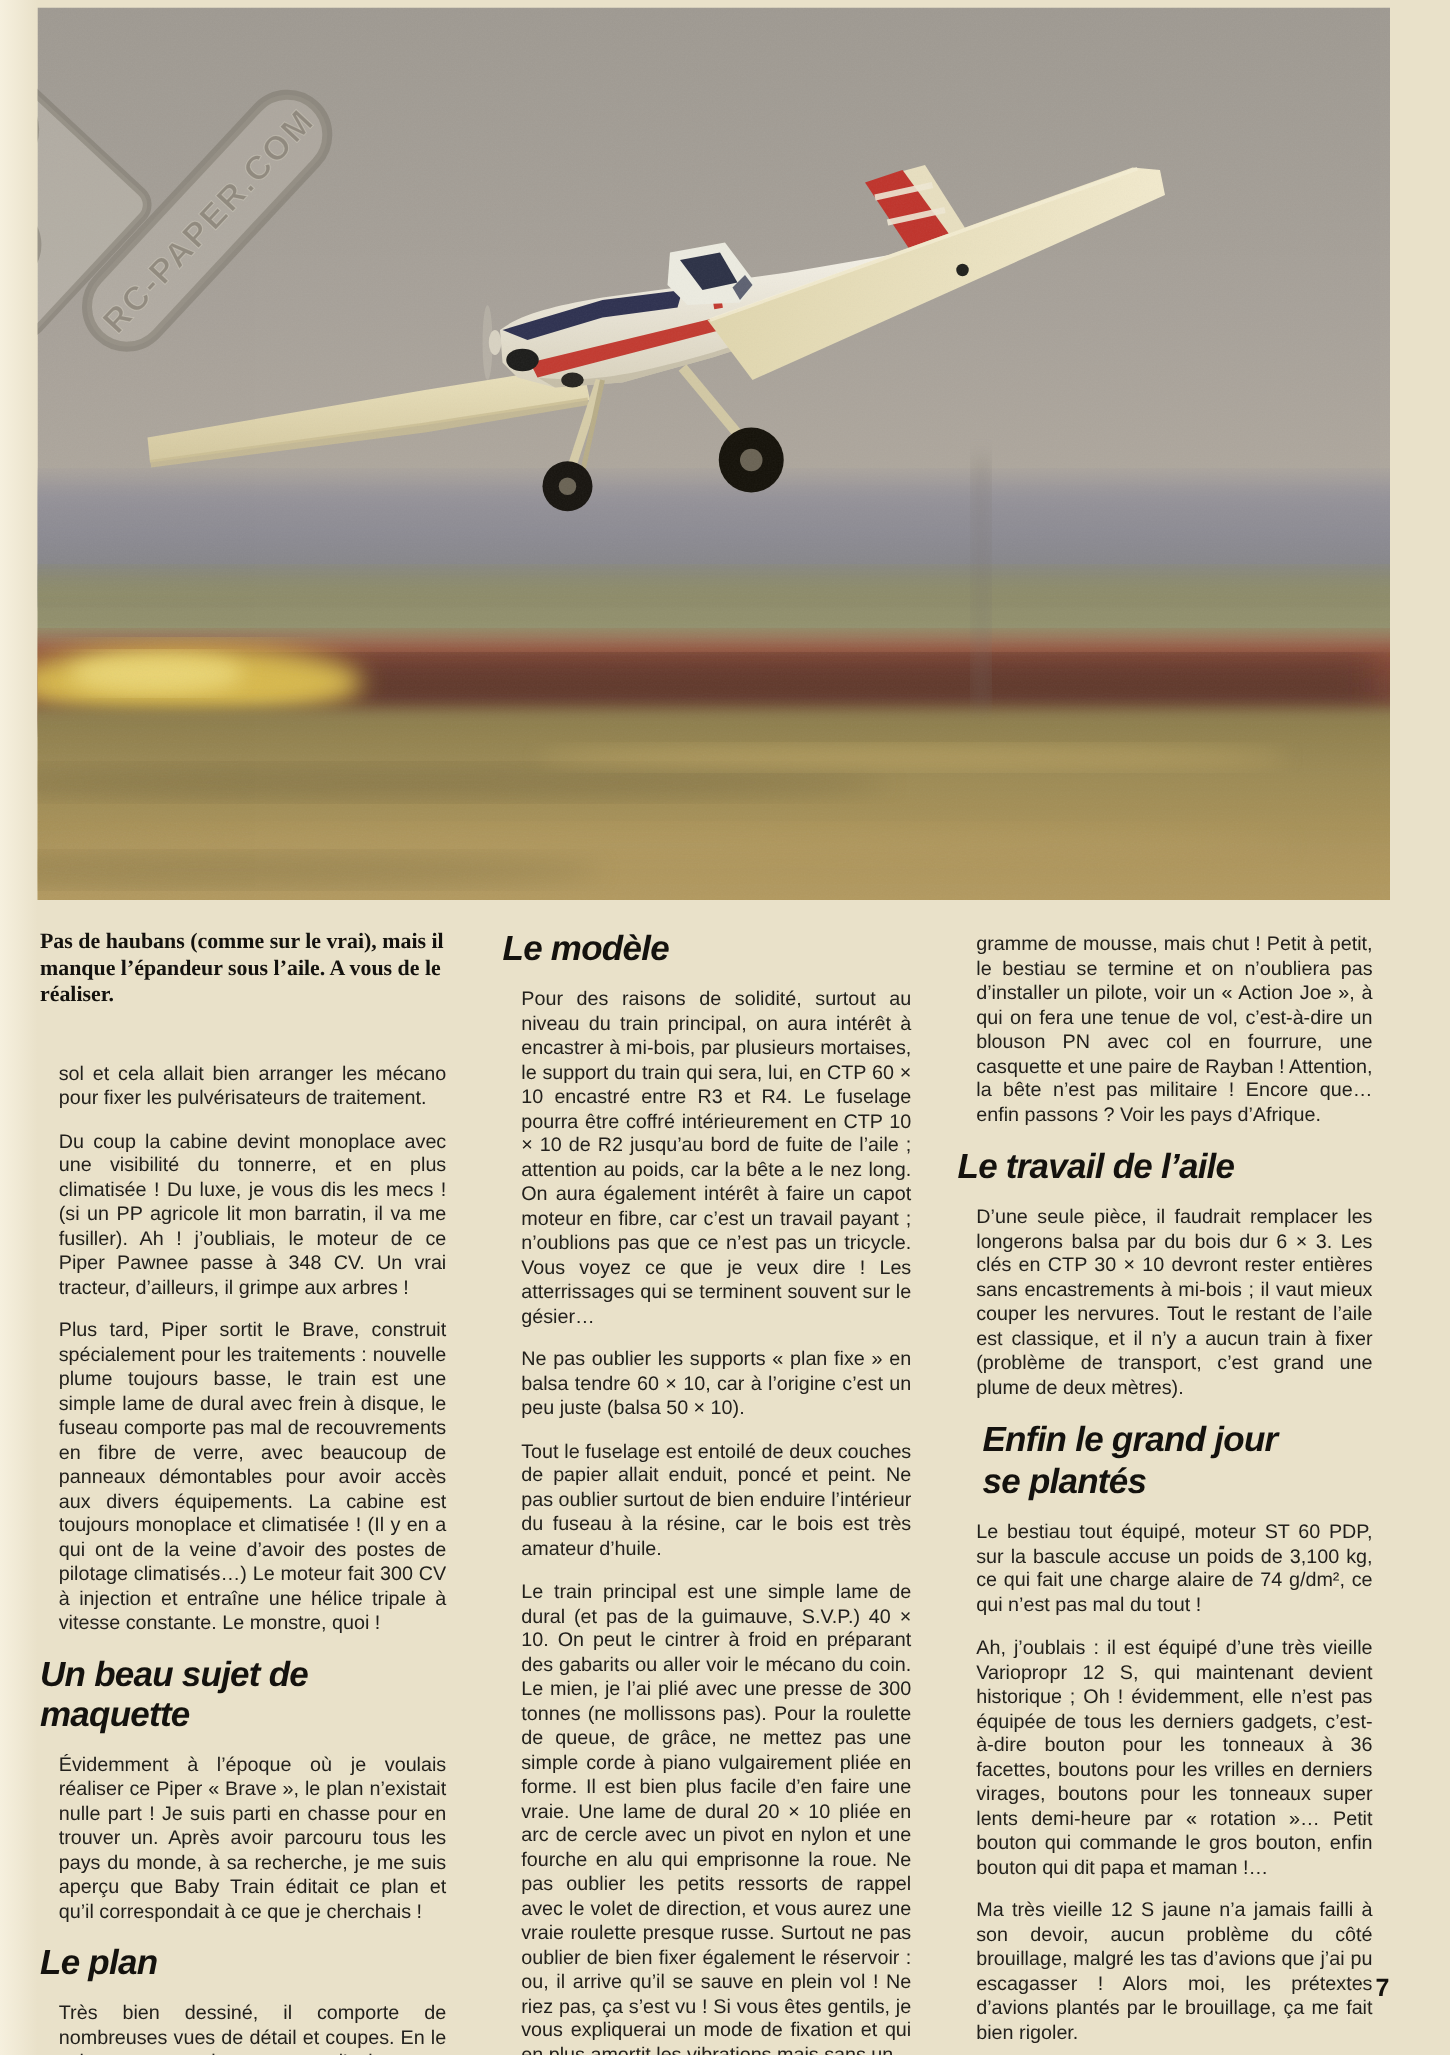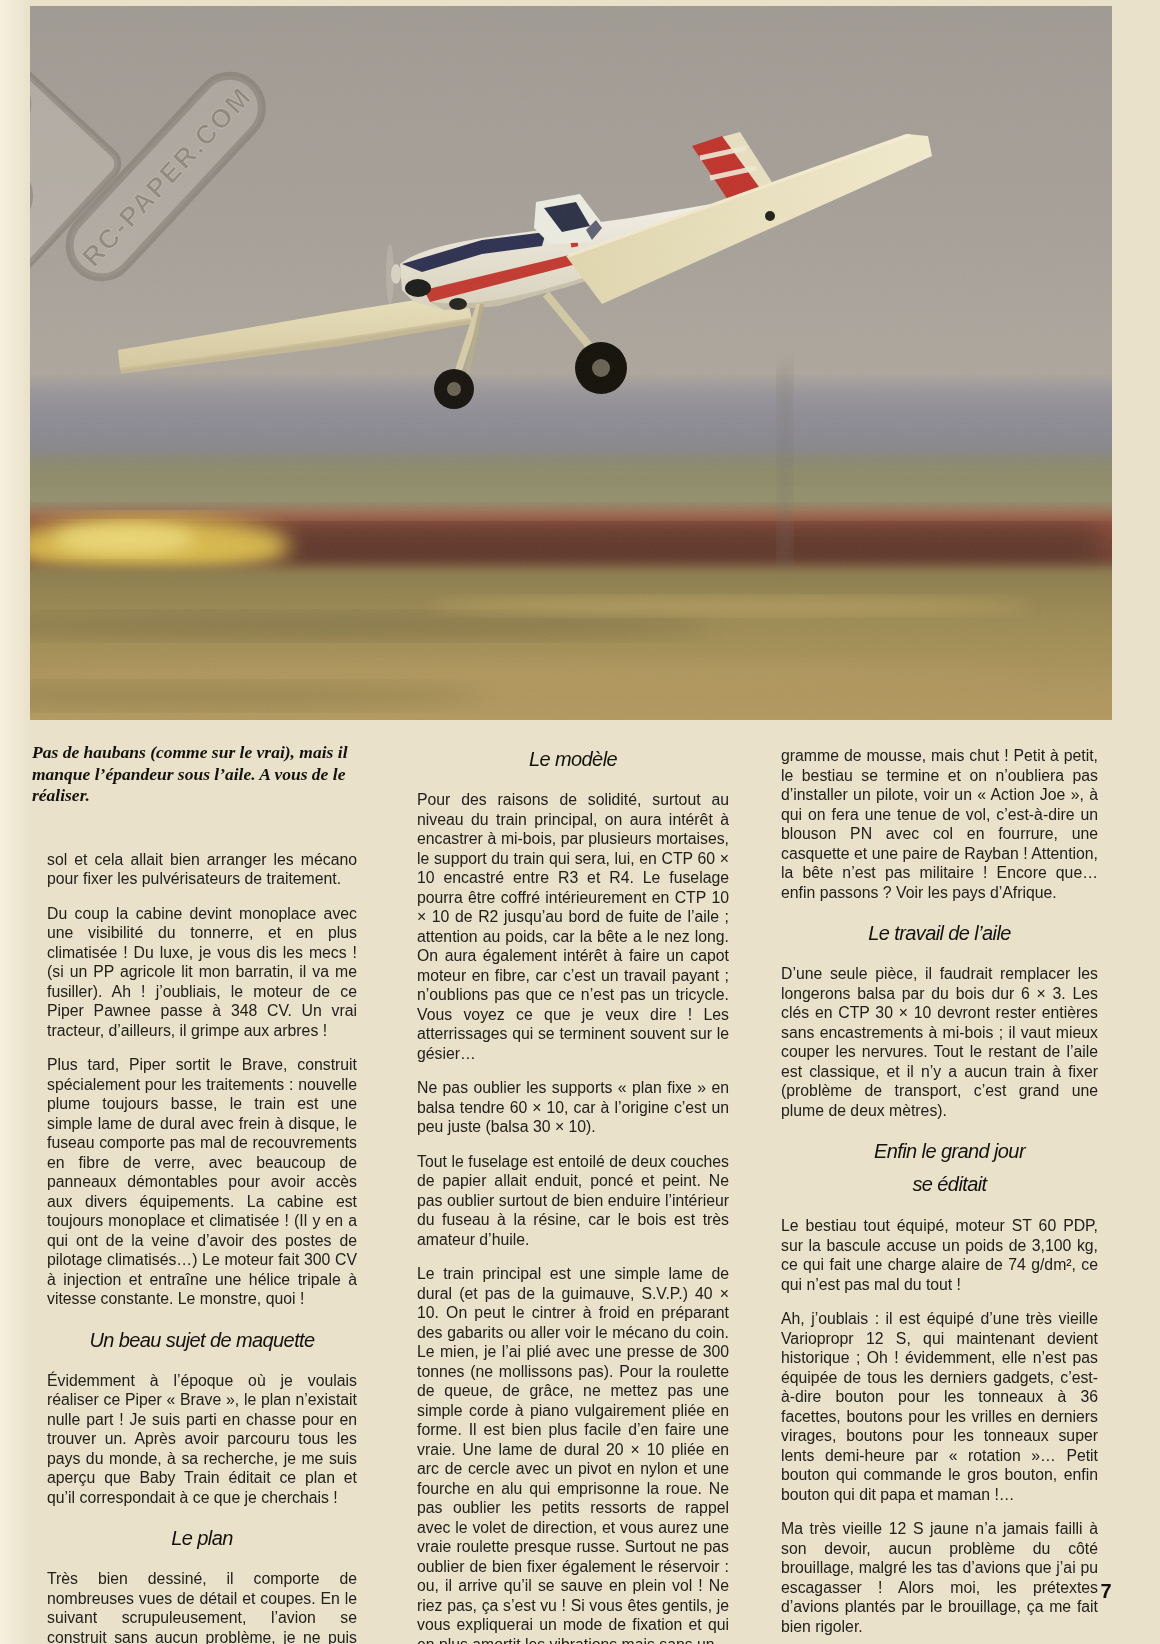--- a/index.html
+++ b/index.html
@@ -18,27 +18,27 @@
   .photo svg.wm { position:absolute; left:0; top:0; pointer-events:none; }
 
   .col { position:absolute; top:742px; width:340px; font-size:15.8px; line-height:19.5px; }
   .col1 { left:32px; }
   .col2 { left:402px; width:342px; }
   .col3 { left:766px; width:347px; }
 
   .col p.body { margin:15px; text-align:justify; text-justify:inter-word; hyphens:auto; }
   .caption {
     margin:0 0 43px 0; font-family:"Liberation Serif", serif;
-    font-style:italic; font-weight:bold; font-size:17.5px; line-height:21.5px;
+    font-weight:bold; font-size:17.5px; line-height:21.5px;
     color: var(--heading-ink, #15130f); text-align:left;
   }
   .head {
-    font-style:italic; font-weight:normal; font-size:20px; line-height:32px;
+    font-style:italic; font-weight:bold; font-size:28px; line-height:32px;
     letter-spacing:-0.6px; margin:14px 0 7px 0; color: var(--heading-ink, #15130f);
-    text-align:center;
+    text-align:left;
   }
   .head-top { margin-top:1px; margin-bottom:11px; }
   .two-line span { display:block; line-height:33px;margin-left:20px; }
 
   .pagenum {
     position:absolute; left:1094px; top:1580px; width:24px; text-align:center;
     font-weight:bold; font-size:20px; color: var(--heading-ink, #15130f);
   }
 
   .wm-text {
@@ -197,32 +197,32 @@
     <p class="body">Plus tard, Piper sortit le Brave, construit spécialement pour les traitements : nouvelle plume toujours basse, le train est une simple lame de dural avec frein à disque, le fuseau comporte pas mal de recouvrements en fibre de verre, avec beaucoup de panneaux démontables pour avoir accès aux divers équipements. La cabine est toujours monoplace et climatisée ! (Il y en a qui ont de la veine d’avoir des postes de pilotage climatisés…) Le moteur fait 300 CV à injection et entraîne une hélice tripale à vitesse constante. Le monstre, quoi !</p>
     <h2 class="head">Un beau sujet de maquette</h2>
     <p class="body">Évidemment à l’époque où je voulais réaliser ce Piper « Brave », le plan n’existait nulle part ! Je suis parti en chasse pour en trouver un. Après avoir parcouru tous les pays du monde, à sa recherche, je me suis aperçu que Baby Train éditait ce plan et qu’il correspondait à ce que je cherchais !</p>
     <h2 class="head">Le plan</h2>
     <p class="body">Très bien dessiné, il comporte de nombreuses vues de détail et coupes. En le suivant scrupuleusement, l’avion se construit sans aucun problème, je ne puis que le recommander chaudement.</p>
   </div>
 
   <div class="col col2">
     <h2 class="head head-top">Le modèle</h2>
     <p class="body">Pour des raisons de solidité, surtout au niveau du train principal, on aura intérêt à encastrer à mi-bois, par plusieurs mortaises, le support du train qui sera, lui, en CTP 60 × 10 encastré entre R3 et R4. Le fuselage pourra être coffré intérieurement en CTP 10 × 10 de R2 jusqu’au bord de fuite de l’aile ; attention au poids, car la bête a le nez long. On aura également intérêt à faire un capot moteur en fibre, car c’est un travail payant ; n’oublions pas que ce n’est pas un tricycle. Vous voyez ce que je veux dire ! Les atterrissages qui se terminent souvent sur le gésier…</p>
-    <p class="body">Ne pas oublier les supports « plan fixe » en balsa tendre 60 × 10, car à l’origine c’est un peu juste (balsa 30 × 10).</p>
+    <p class="body">Ne pas oublier les supports « plan fixe » en balsa tendre 60 × 10, car à l’origine c’est un peu juste (balsa 50 × 10).</p>
     <p class="body">Tout le fuselage est entoilé de deux couches de papier allait enduit, poncé et peint. Ne pas oublier surtout de bien enduire l’intérieur du fuseau à la résine, car le bois est très amateur d’huile.</p>
     <p class="body">Le train principal est une simple lame de dural (et pas de la guimauve, S.V.P.) 40 × 10. On peut le cintrer à froid en préparant des gabarits ou aller voir le mécano du coin. Le mien, je l’ai plié avec une presse de 300 tonnes (ne mollissons pas). Pour la roulette de queue, de grâce, ne mettez pas une simple corde à piano vulgairement pliée en forme. Il est bien plus facile d’en faire une vraie. Une lame de dural 20 × 10 pliée en arc de cercle avec un pivot en nylon et une fourche en alu qui emprisonne la roue. Ne pas oublier les petits ressorts de rappel avec le volet de direction, et vous aurez une vraie roulette presque russe. Surtout ne pas oublier de bien fixer également le réservoir : ou, il arrive qu’il se sauve en plein vol ! Ne riez pas, ça s’est vu ! Si vous êtes gentils, je vous expliquerai un mode de fixation et qui en plus amortit les vibrations mais sans un</p>
   </div>
 
   <div class="col col3">
     <p class="body" style="margin-top:4px;">gramme de mousse, mais chut ! Petit à petit, le bestiau se termine et on n’oubliera pas d’installer un pilote, voir un « Action Joe », à qui on fera une tenue de vol, c’est-à-dire un blouson PN avec col en fourrure, une casquette et une paire de Rayban ! Attention, la bête n’est pas militaire ! Encore que… enfin passons ? Voir les pays d’Afrique.</p>
     <h2 class="head">Le travail de l’aile</h2>
     <p class="body">D’une seule pièce, il faudrait remplacer les longerons balsa par du bois dur 6 × 3. Les clés en CTP 30 × 10 devront rester entières sans encastrements à mi-bois ; il vaut mieux couper les nervures. Tout le restant de l’aile est classique, et il n’y a aucun train à fixer (problème de transport, c’est grand une plume de deux mètres).</p>
     <h2 class="head two-line">
       <span class="hl">Enfin le grand jour</span>
-      <span class="hl">se éditait</span>
+      <span class="hl">se plantés</span>
     </h2>
     <p class="body">Le bestiau tout équipé, moteur ST 60 PDP, sur la bascule accuse un poids de 3,100 kg, ce qui fait une charge alaire de 74 g/dm², ce qui n’est pas mal du tout !</p>
     <p class="body">Ah, j’oublais : il est équipé d’une très vieille Variopropr 12 S, qui maintenant devient historique ; Oh ! évidemment, elle n’est pas équipée de tous les derniers gadgets, c’est-à-dire bouton pour les tonneaux à 36 facettes, boutons pour les vrilles en derniers virages, boutons pour les tonneaux super lents demi-heure par « rotation »… Petit bouton qui commande le gros bouton, enfin bouton qui dit papa et maman !…</p>
     <p class="body">Ma très vieille 12 S jaune n’a jamais failli à son devoir, aucun problème du côté brouillage, malgré les tas d’avions que j’ai pu escagasser ! Alors moi, les prétextes d’avions plantés par le brouillage, ça me fait bien rigoler.</p>
   </div>
 
   <div class="pagenum">7</div>
 
 </div>
 

